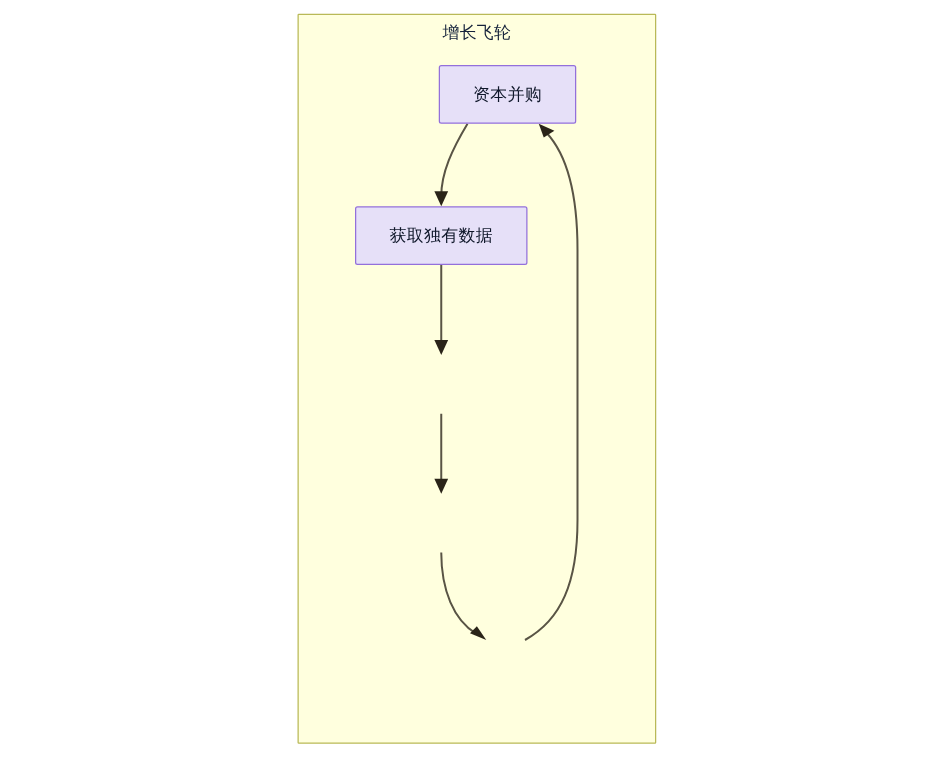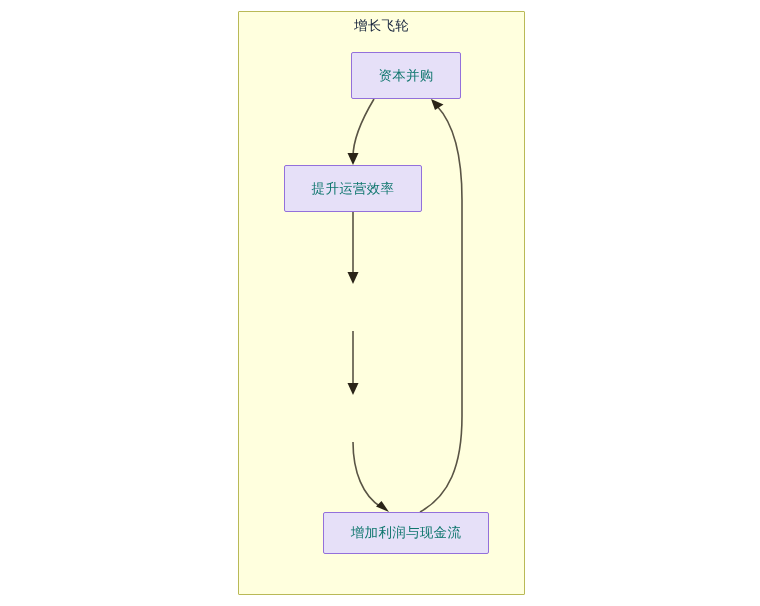--- a/index.html
+++ b/index.html
@@ -54,21 +54,21 @@
   .node {
     position: absolute;
     background: #e6e0f8;
     border: 1px solid #9370db;
     border-radius: 2px;
     box-sizing: border-box;
     display: flex;
     align-items: center;
     justify-content: center;
     font-size: 13.5px;
-    color: #0f766e;
+    color: #0f172a;
     letter-spacing: 0.3px;
     white-space: nowrap;
   }
 
   #node-0 { left: 351px; top: 52px;  width: 110px; height: 47px; }
   #node-1 { left: 284px; top: 165px; width: 138px; height: 47px; }
   #node-2 { left: 277px; top: 284px; width: 152px; height: 47px; }
   #node-3 { left: 284px; top: 395px; width: 138px; height: 47px; }
   #node-4 { left: 323px; top: 512px; width: 166px; height: 42px; }
 
@@ -125,19 +125,18 @@
     <g>
       <path class="edge-path" d="M 420,512 C 449,496 462,466 462,416
                L 462,200
                C 462,150 452,122 437,106"></path>
       <polygon class="edge-arrow" points="431,99 443.5,104.5 435,110"></polygon>
     </g>
   </svg>
 
   <div class="node" id="node-0">资本并购</div>
 
-  <div class="node" id="node-1">提升运营效率</div>
+  <div class="node" id="node-1">获取独有数据</div>
 
 
 
-  <div class="node" id="node-4">增加利润与现金流</div>
 
 </div>
 
 </body></html>

